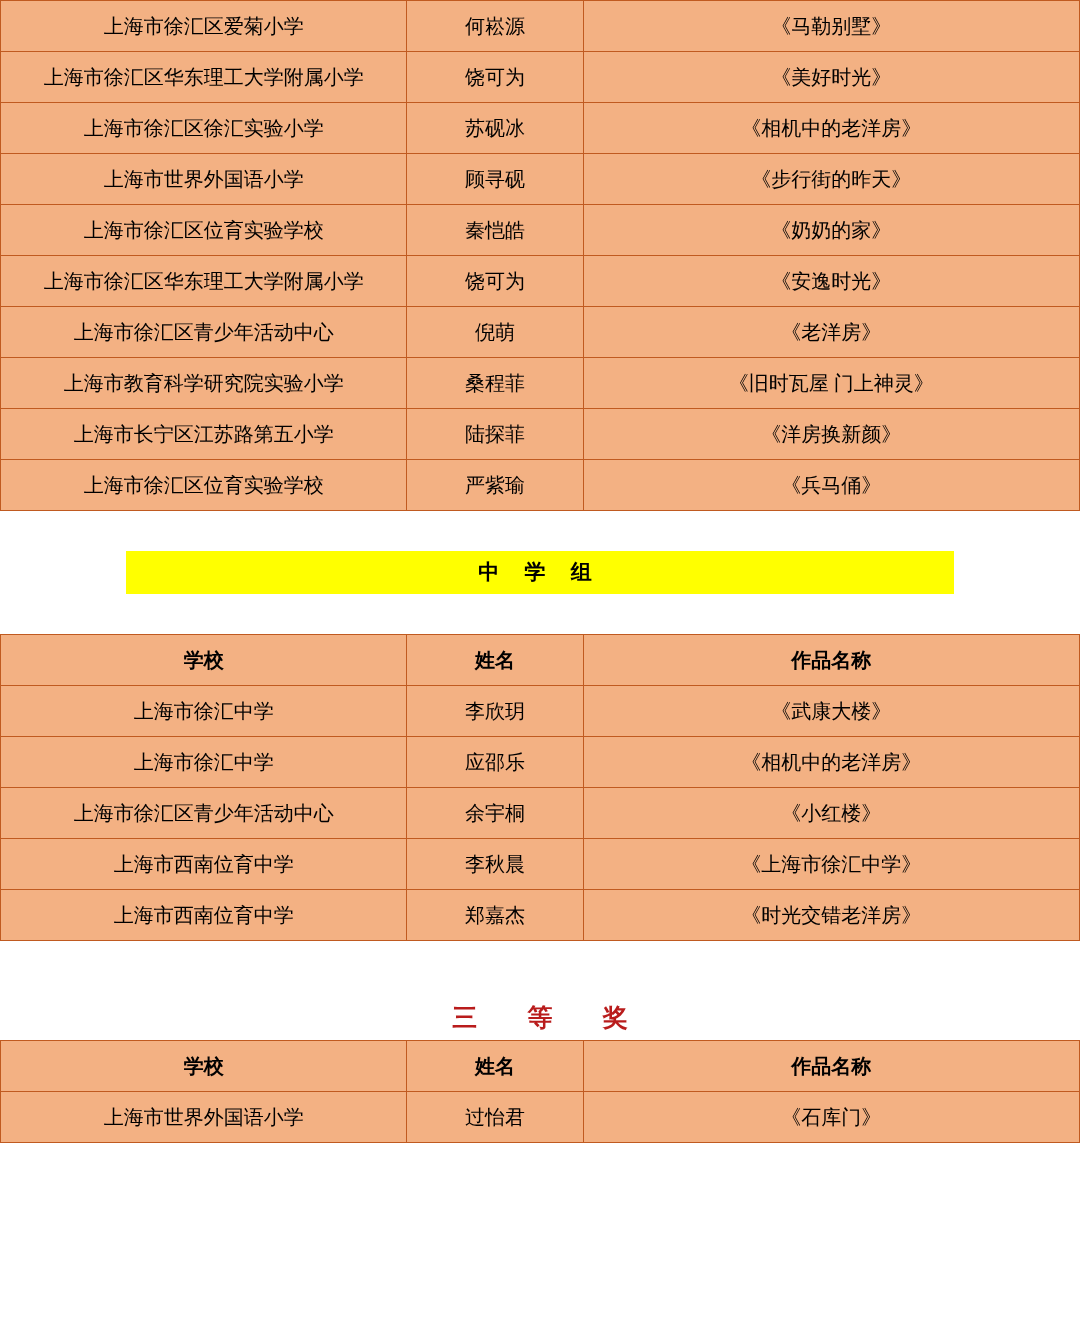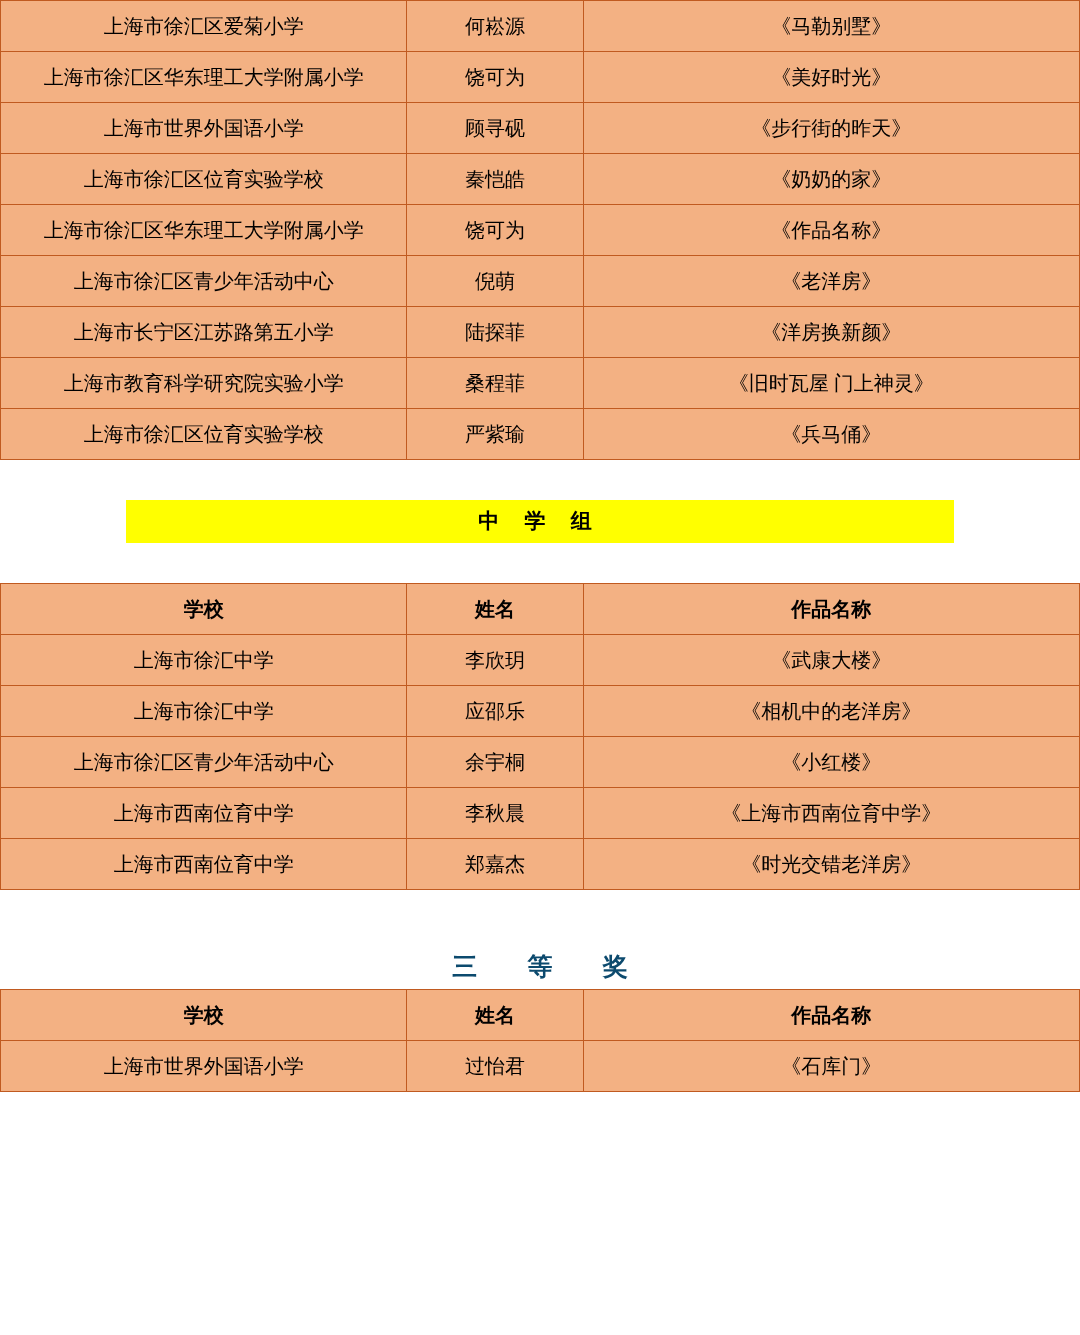--- a/index.html
+++ b/index.html
@@ -56,21 +56,21 @@
     font-size: 21px;
     font-weight: bold;
     letter-spacing: 10px;
     padding: 9px 4px;
     line-height: 1.2;
   }
   .prize-title {
     text-align: center;
     font-size: 25px;
     font-weight: bold;
-    color: #0c4a6e;
+    color: #b91c1c;
     letter-spacing: 22px;
     padding: 8px 0 6px 0;
     text-indent: 22px;
   }
 </style>
 </head>
 <body>
 
 <div class="page">
 
@@ -85,48 +85,53 @@
         <td>上海市徐汇区爱菊小学</td>
         <td>何崧源</td>
         <td>《马勒别墅》</td>
       </tr>
       <tr>
         <td>上海市徐汇区华东理工大学附属小学</td>
         <td>饶可为</td>
         <td>《美好时光》</td>
       </tr>
       <tr>
+        <td>上海市徐汇区徐汇实验小学</td>
+        <td>苏砚冰</td>
+        <td>《相机中的老洋房》</td>
+      </tr>
+      <tr>
         <td>上海市世界外国语小学</td>
         <td>顾寻砚</td>
         <td>《步行街的昨天》</td>
       </tr>
       <tr>
         <td>上海市徐汇区位育实验学校</td>
         <td>秦恺皓</td>
         <td>《奶奶的家》</td>
       </tr>
       <tr>
         <td>上海市徐汇区华东理工大学附属小学</td>
         <td>饶可为</td>
-        <td>《作品名称》</td>
+        <td>《安逸时光》</td>
       </tr>
       <tr>
         <td>上海市徐汇区青少年活动中心</td>
         <td>倪萌</td>
         <td>《老洋房》</td>
       </tr>
       <tr>
+        <td>上海市教育科学研究院实验小学</td>
+        <td>桑程菲</td>
+        <td>《旧时瓦屋 门上神灵》</td>
+      </tr>
+      <tr>
         <td>上海市长宁区江苏路第五小学</td>
         <td>陆探菲</td>
         <td>《洋房换新颜》</td>
-      </tr>
-      <tr>
-        <td>上海市教育科学研究院实验小学</td>
-        <td>桑程菲</td>
-        <td>《旧时瓦屋 门上神灵》</td>
       </tr>
       <tr>
         <td>上海市徐汇区位育实验学校</td>
         <td>严紫瑜</td>
         <td>《兵马俑》</td>
       </tr>
     </tbody>
   </table>
 
   <div class="spacer-md"></div>
@@ -160,21 +165,21 @@
         <td>《相机中的老洋房》</td>
       </tr>
       <tr>
         <td>上海市徐汇区青少年活动中心</td>
         <td>余宇桐</td>
         <td>《小红楼》</td>
       </tr>
       <tr>
         <td>上海市西南位育中学</td>
         <td>李秋晨</td>
-        <td>《上海市西南位育中学》</td>
+        <td>《上海市徐汇中学》</td>
       </tr>
       <tr>
         <td>上海市西南位育中学</td>
         <td>郑嘉杰</td>
         <td>《时光交错老洋房》</td>
       </tr>
     </tbody>
   </table>
 
   <div class="spacer-lg"></div>

